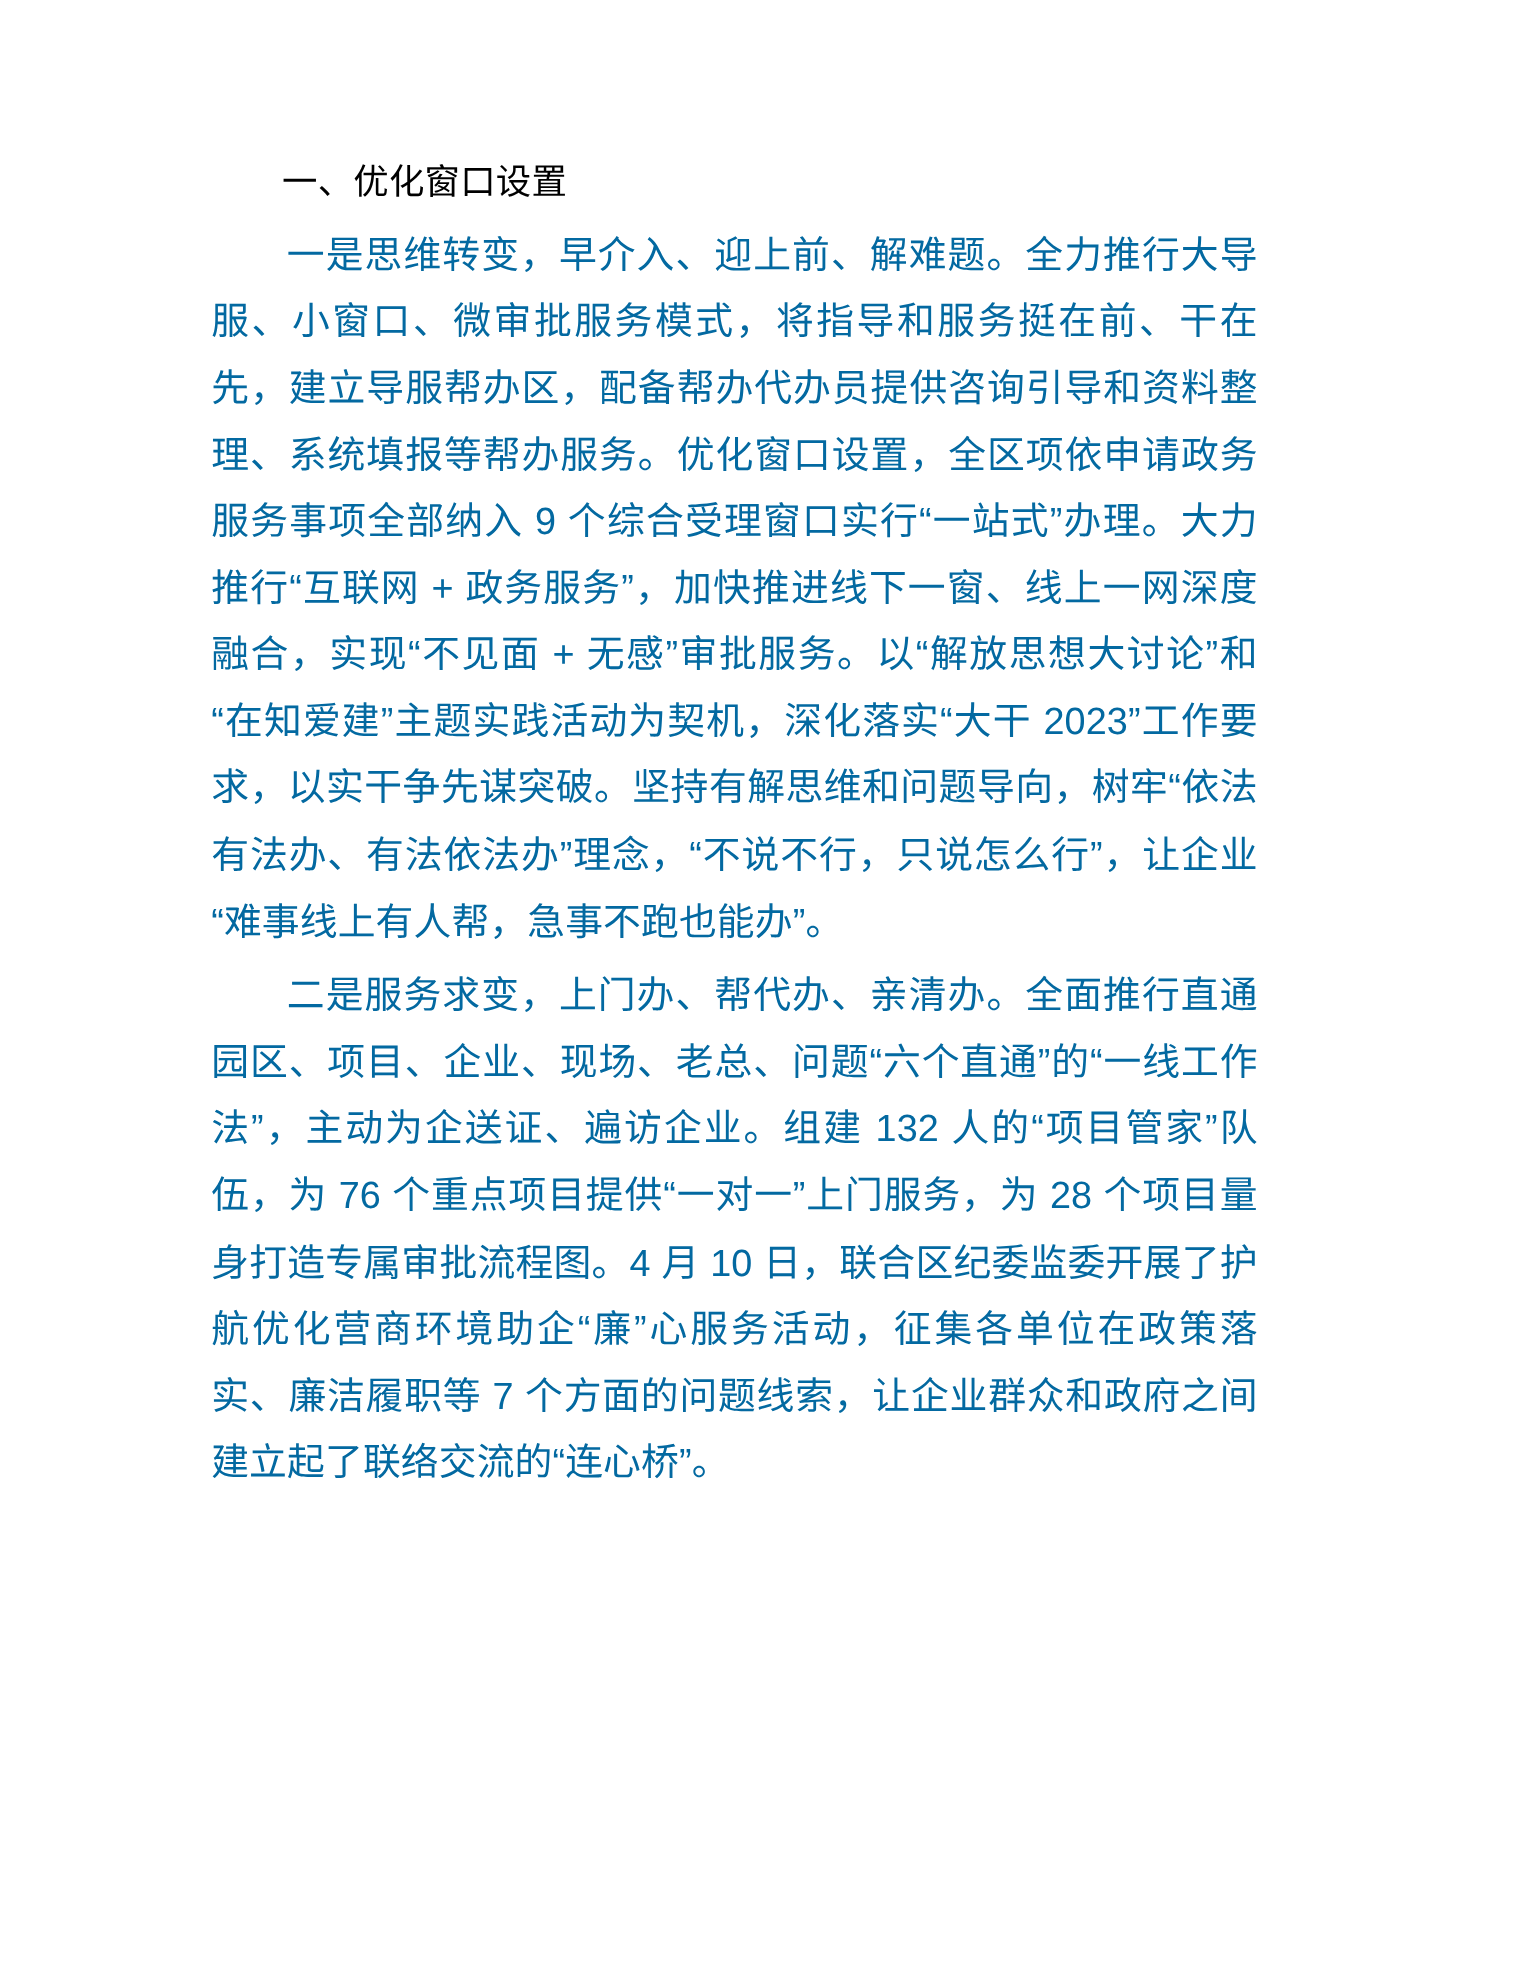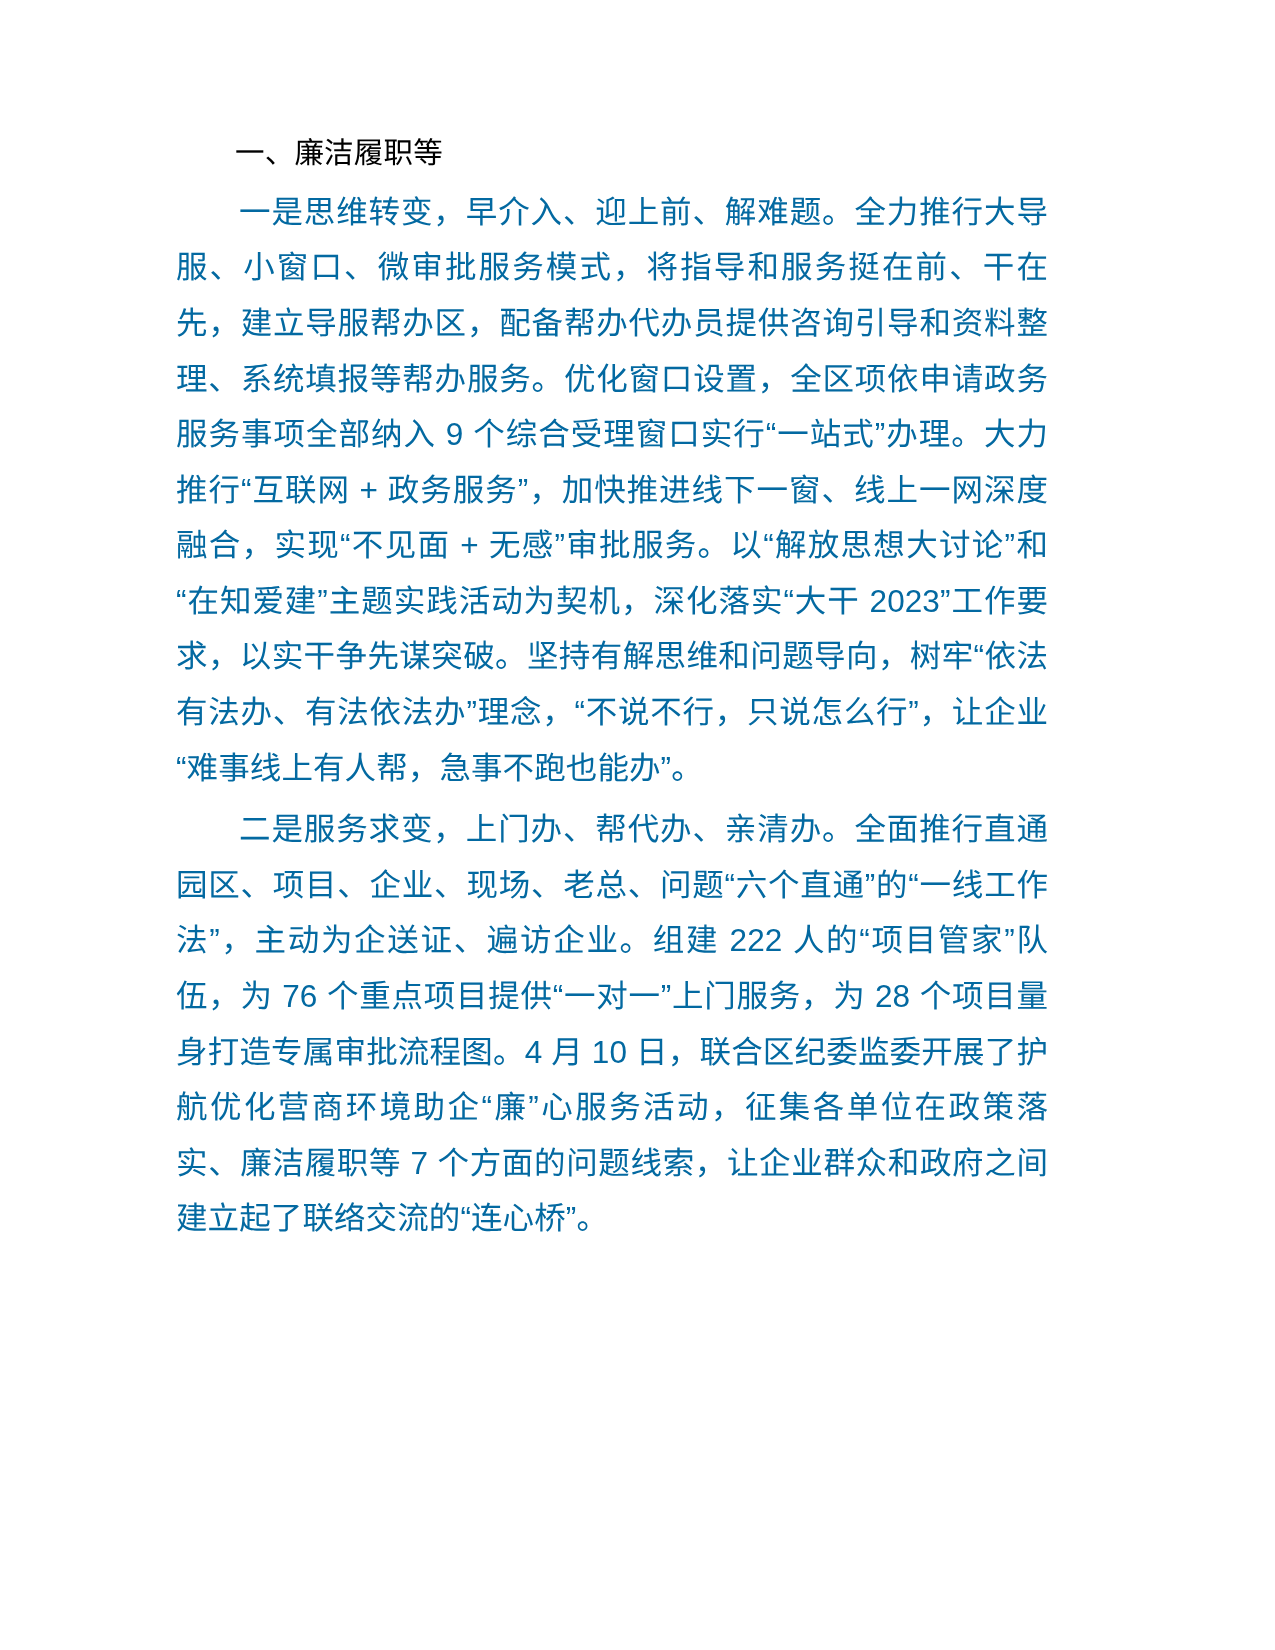--- a/index.html
+++ b/index.html
@@ -64,21 +64,21 @@
   }
 </style>
 </head>
 <body>
 
 <div class="page">
 
   <div class="doc-body">
 
 
-    <h2 class="section-heading">一、廉洁履职等</h2>
+    <h2 class="section-heading">一、优化窗口设置</h2>
 
     <p class="body-para">一是思维转变，早介入、迎上前、解难题。全力推行大导服、小窗口、微审批服务模式，将指导和服务挺在前、干在先，建立导服帮办区，配备帮办代办员提供咨询引导和资料整理、系统填报等帮办服务。优化窗口设置，全区项依申请政务服务事项全部纳入 9 个综合受理窗口实行“一站式”办理。大力推行“互联网 + 政务服务”，加快推进线下一窗、线上一网深度融合，实现“不见面 + 无感”审批服务。以“解放思想大讨论”和“在知爱建”主题实践活动为契机，深化落实“大干 2023”工作要求，以实干争先谋突破。坚持有解思维和问题导向，树牢“依法有法办、有法依法办”理念，“不说不行，只说怎么行”，让企业“难事线上有人帮，急事不跑也能办”。</p>
 
-    <p class="body-para">二是服务求变，上门办、帮代办、亲清办。全面推行直通园区、项目、企业、现场、老总、问题“六个直通”的“一线工作法”，主动为企送证、遍访企业。组建 222 人的“项目管家”队伍，为 76 个重点项目提供“一对一”上门服务，为 28 个项目量身打造专属审批流程图。4 月 10 日，联合区纪委监委开展了护航优化营商环境助企“廉”心服务活动，征集各单位在政策落实、廉洁履职等 7 个方面的问题线索，让企业群众和政府之间建立起了联络交流的“连心桥”。</p>
+    <p class="body-para">二是服务求变，上门办、帮代办、亲清办。全面推行直通园区、项目、企业、现场、老总、问题“六个直通”的“一线工作法”，主动为企送证、遍访企业。组建 132 人的“项目管家”队伍，为 76 个重点项目提供“一对一”上门服务，为 28 个项目量身打造专属审批流程图。4 月 10 日，联合区纪委监委开展了护航优化营商环境助企“廉”心服务活动，征集各单位在政策落实、廉洁履职等 7 个方面的问题线索，让企业群众和政府之间建立起了联络交流的“连心桥”。</p>
 
   </div>
 
 </div>
 
 </body></html>

